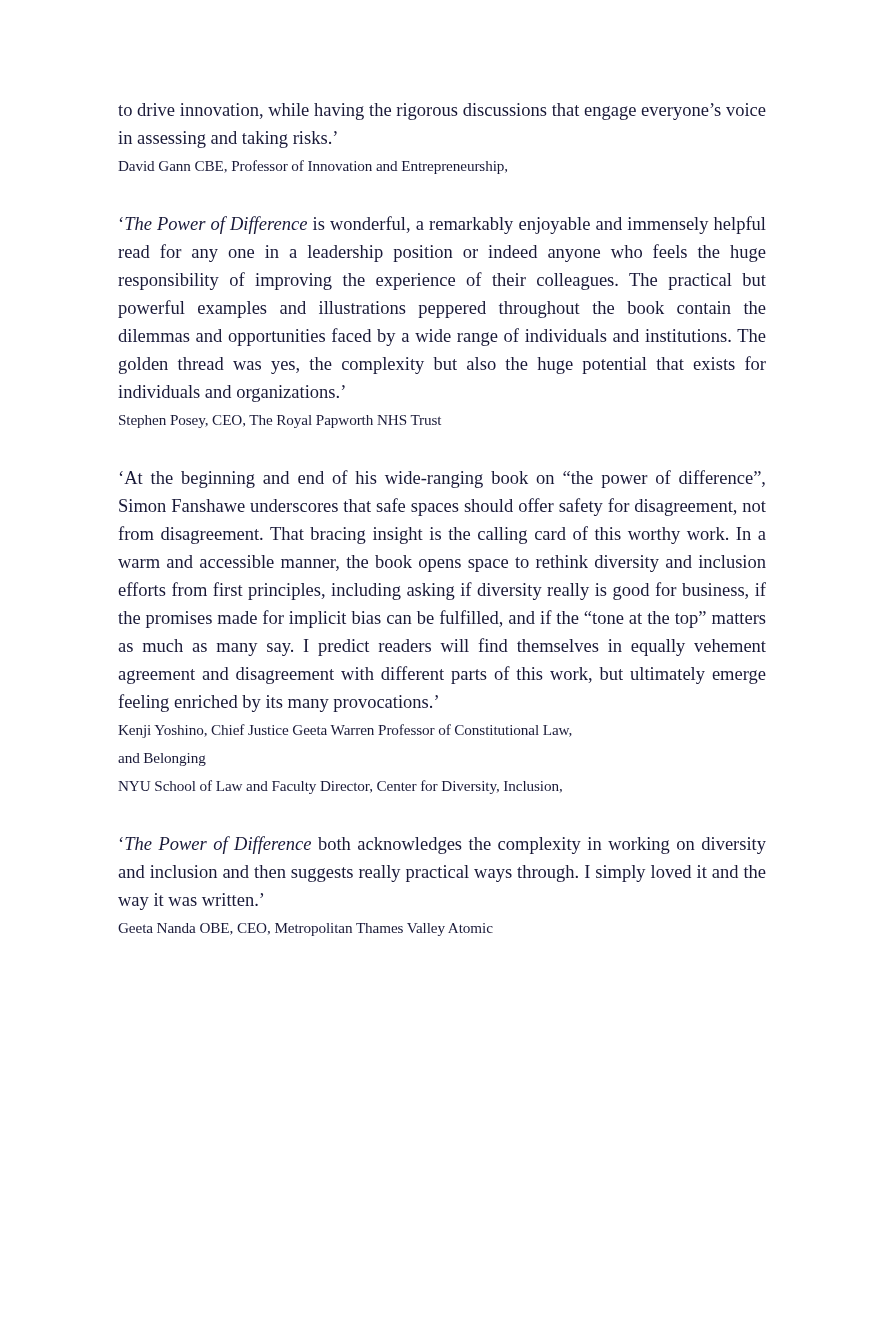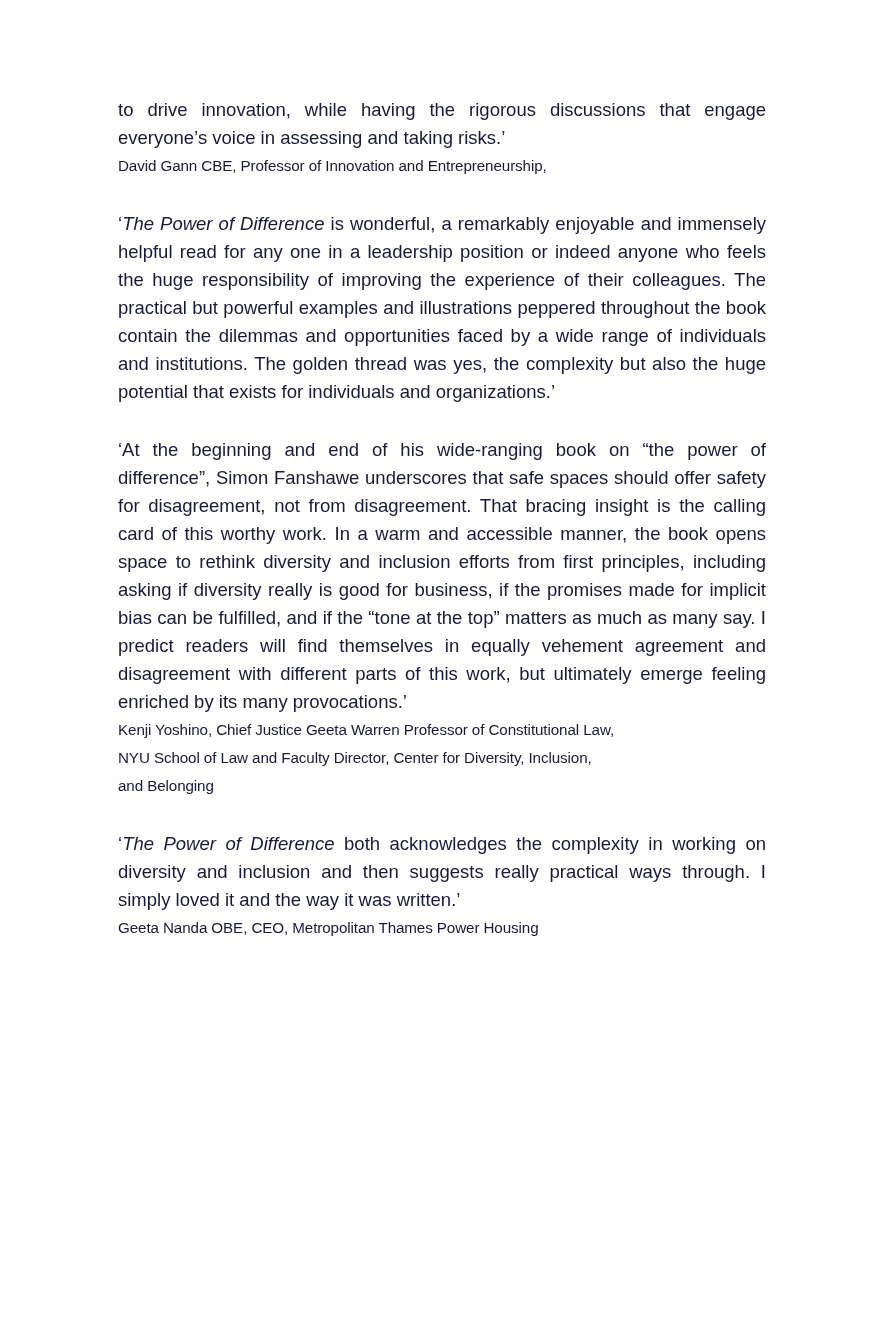--- a/index.html
+++ b/index.html
@@ -23,33 +23,33 @@
   .content {
     width: 648px;
   }
   .quote-block {
     margin-bottom: 30px;
   }
   .quote-block:last-child {
     margin-bottom: 16px;
   }
   .quote-body {
-    font-family: Liberation Sans, sans-serif;
+    font-family: Liberation Serif, serif;
     font-size: 18.5px;
     line-height: 28px;
     text-align: justify;
     text-justify: inter-word;
     color: #191938;
     margin: 0;
   }
   .quote-body .work-title {
     font-style: italic;
   }
   .attribution {
-    font-family: Liberation Sans, sans-serif;
+    font-family: Liberation Serif, serif;
     font-size: 15.2px;
     line-height: 28px;
     color: #191938;
     margin: 0;
     letter-spacing: -0.1px;
   }
   .attrib-line {
     display: block;
     white-space: nowrap;
   }
@@ -60,29 +60,32 @@
 <div class="page">
   <div class="content" id="content">
       <div class="quote-block">
         <p class="quote-body"><span>to drive innovation, while having the rigorous discussions that engage everyone’s voice in assessing and taking risks.’</span></p>
         <p class="attribution">
           <span class="attrib-line">David Gann CBE, Professor of Innovation and Entrepreneurship,</span>
         </p>
       </div>
       <div class="quote-block">
         <p class="quote-body"><span>‘</span><span class="work-title">The Power of Difference</span><span> is wonderful, a remarkably enjoyable and immensely helpful read for any one in a leadership position or indeed anyone who feels the huge responsibility of improving the experience of their colleagues. The practical but powerful examples and illustrations peppered throughout the book contain the dilemmas and opportunities faced by a wide range of individuals and institutions. The golden thread was yes, the complexity but also the huge potential that exists for individuals and organizations.’</span></p>
+        <p class="attribution">
+          <span class="attrib-line">Stephen Posey, CEO, The Royal Papworth NHS Trust</span>
+        </p>
       </div>
       <div class="quote-block">
         <p class="quote-body"><span>‘At the beginning and end of his wide-ranging book on “the power of difference”, Simon Fanshawe underscores that safe spaces should offer safety for disagreement, not from disagreement. That bracing insight is the calling card of this worthy work. In a warm and accessible manner, the book opens space to rethink diversity and inclusion efforts from first principles, including asking if diversity really is good for business, if the promises made for implicit bias can be fulfilled, and if the “tone at the top” matters as much as many say. I predict readers will find themselves in equally vehement agreement and disagreement with different parts of this work, but ultimately emerge feeling enriched by its many provocations.’</span></p>
         <p class="attribution">
           <span class="attrib-line">Kenji Yoshino, Chief Justice Geeta Warren Professor of Constitutional Law,</span>
+          <span class="attrib-line">and Belonging</span>
           <span class="attrib-line">NYU School of Law and Faculty Director, Center for Diversity, Inclusion,</span>
-          <span class="attrib-line">and Belonging</span>
         </p>
       </div>
       <div class="quote-block">
         <p class="quote-body"><span>‘</span><span class="work-title">The Power of Difference</span><span> both acknowledges the complexity in working on diversity and inclusion and then suggests really practical ways through. I simply loved it and the way it was written.’</span></p>
         <p class="attribution">
-          <span class="attrib-line">Geeta Nanda OBE, CEO, Metropolitan Thames Power Housing</span>
+          <span class="attrib-line">Geeta Nanda OBE, CEO, Metropolitan Thames Valley Atomic</span>
         </p>
       </div>
     </div>
 </div>
 
 </body></html>

